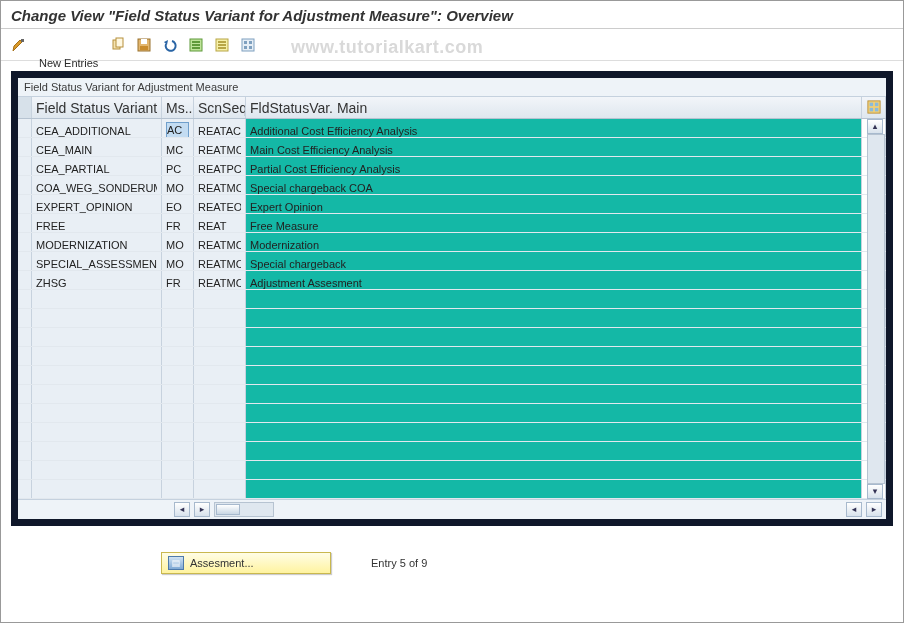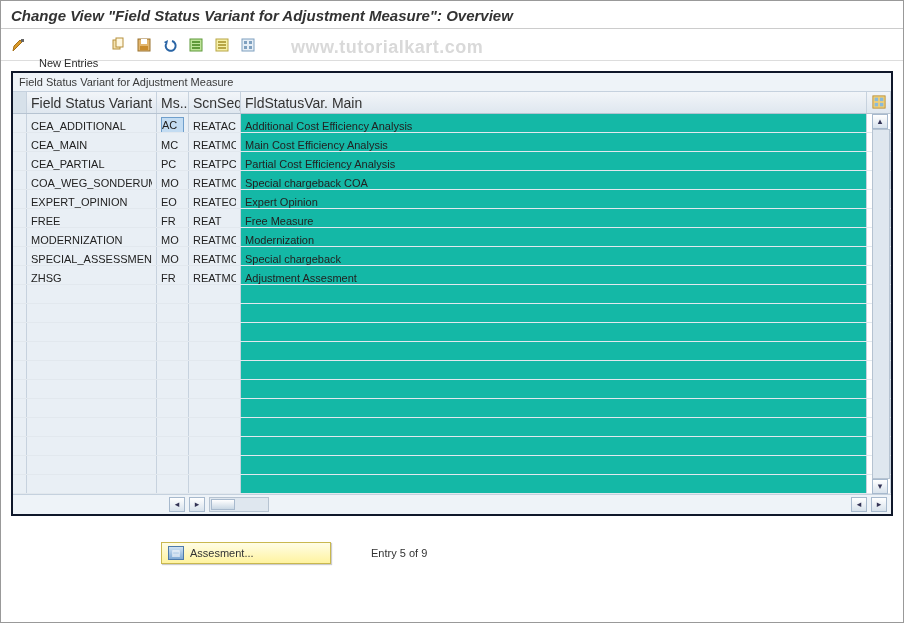--- a/index.html
+++ b/index.html
@@ -54,21 +54,21 @@
     font-size: 18px;
     color: #d9d9d9;
     font-weight: bold;
     letter-spacing: .5px;
     pointer-events: none;
   }
   .panel-wrap {
     padding: 10px 10px 0 10px;
   }
   .panel {
-    border: 2px solid #0f172a;
+    border: 7px solid #0f172a;
     background: #f6f8fa;
   }
   .panel-title {
     font-size: 11px;
     color: #3a3a3a;
     padding: 3px 6px 3px 6px;
     background: #eef3f8;
     border-bottom: 1px solid #c5d1de;
   }
   .grid-head {

